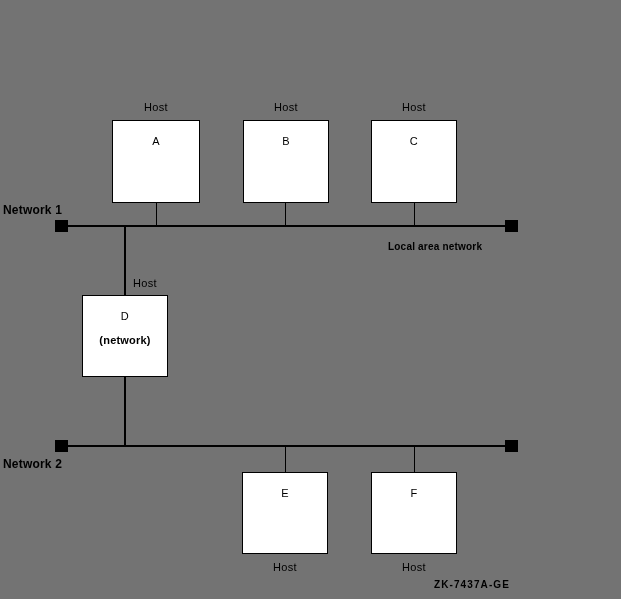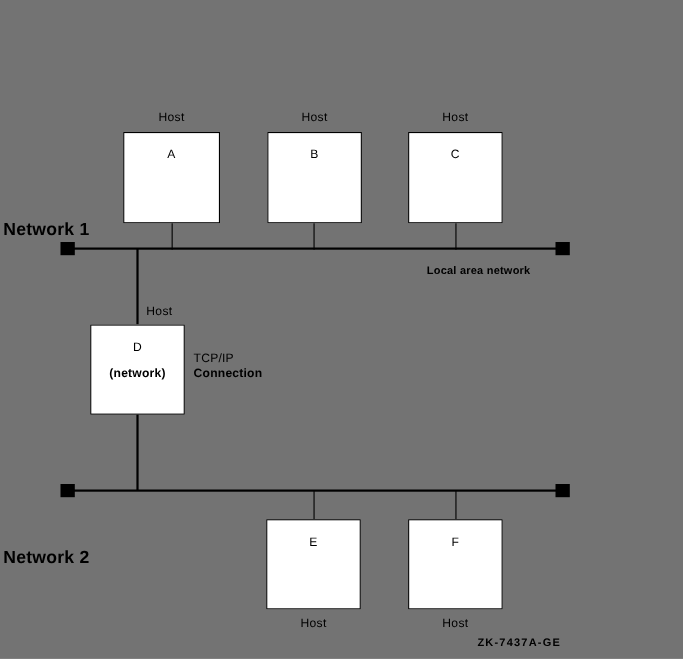--- a/index.html
+++ b/index.html
@@ -70,21 +70,21 @@
     background: #000000;
   }
   .terminator {
     position: absolute;
     width: 13px;
     height: 12px;
     background: #000000;
   }
   .net-label {
     position: absolute;
-    font-size: 16px;
+    font-size: 12px;
     line-height: 12px;
     font-weight: bold;
     white-space: nowrap;
     letter-spacing: 0.2px;
   }
   .lan-label {
     position: absolute;
     font-size: 10px;
     line-height: 12px;
     font-weight: bold;
@@ -152,32 +152,28 @@
 
   <div class="cap-label" style="left:133px; top:277px; width:46px; text-align:left;">Host</div>
 
   <div class="node-box" style="left:82px; top:295px; width:86px; height:82px;">
     <div class="node-letter">D</div>
     <div class="node-sub">(network)</div>
   </div>
 
   <div class="trunk-line" style="left:124px; top:377px; height:69px;"></div>
 
-  <div class="conn-label" style="left:176px; top:319px;">
-    <span class="l1">TCP/IP</span>
-    <span class="l2">Connection</span>
-  </div>
 
   <div class="terminator" style="left:55px; top:440px;"></div>
 
   <div class="bus-line" style="left:62px; top:445px; width:450px;"></div>
 
   <div class="terminator" style="left:505px; top:440px;"></div>
 
-  <div class="net-label" style="left:3px; top:458px;margin-top:44px;">Network 2</div>
+  <div class="net-label" style="left:3px; top:458px;">Network 2</div>
 
   <div class="stub-line" style="left:285px; top:446px; height:26px;"></div>
 
   <div class="node-box" style="left:242px; top:472px; width:86px; height:82px;">
     <div class="node-letter">E</div>
   </div>
 
   <div class="cap-label" style="left:242px; top:561px; width:86px;">Host</div>
 
   <div class="stub-line" style="left:414px; top:446px; height:26px;"></div>

